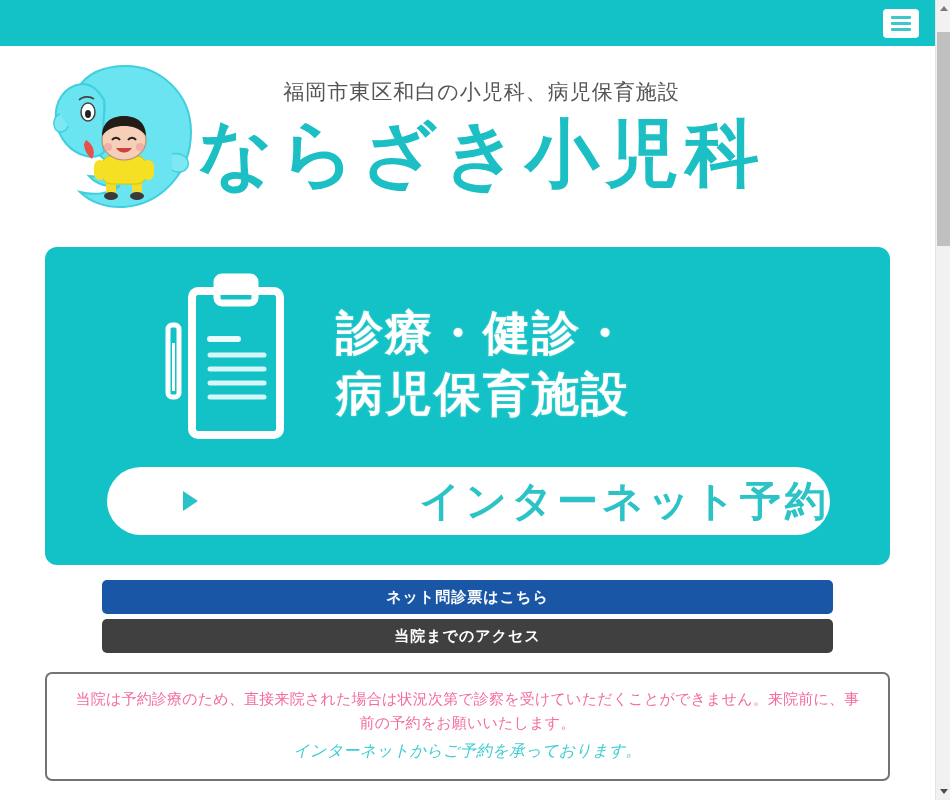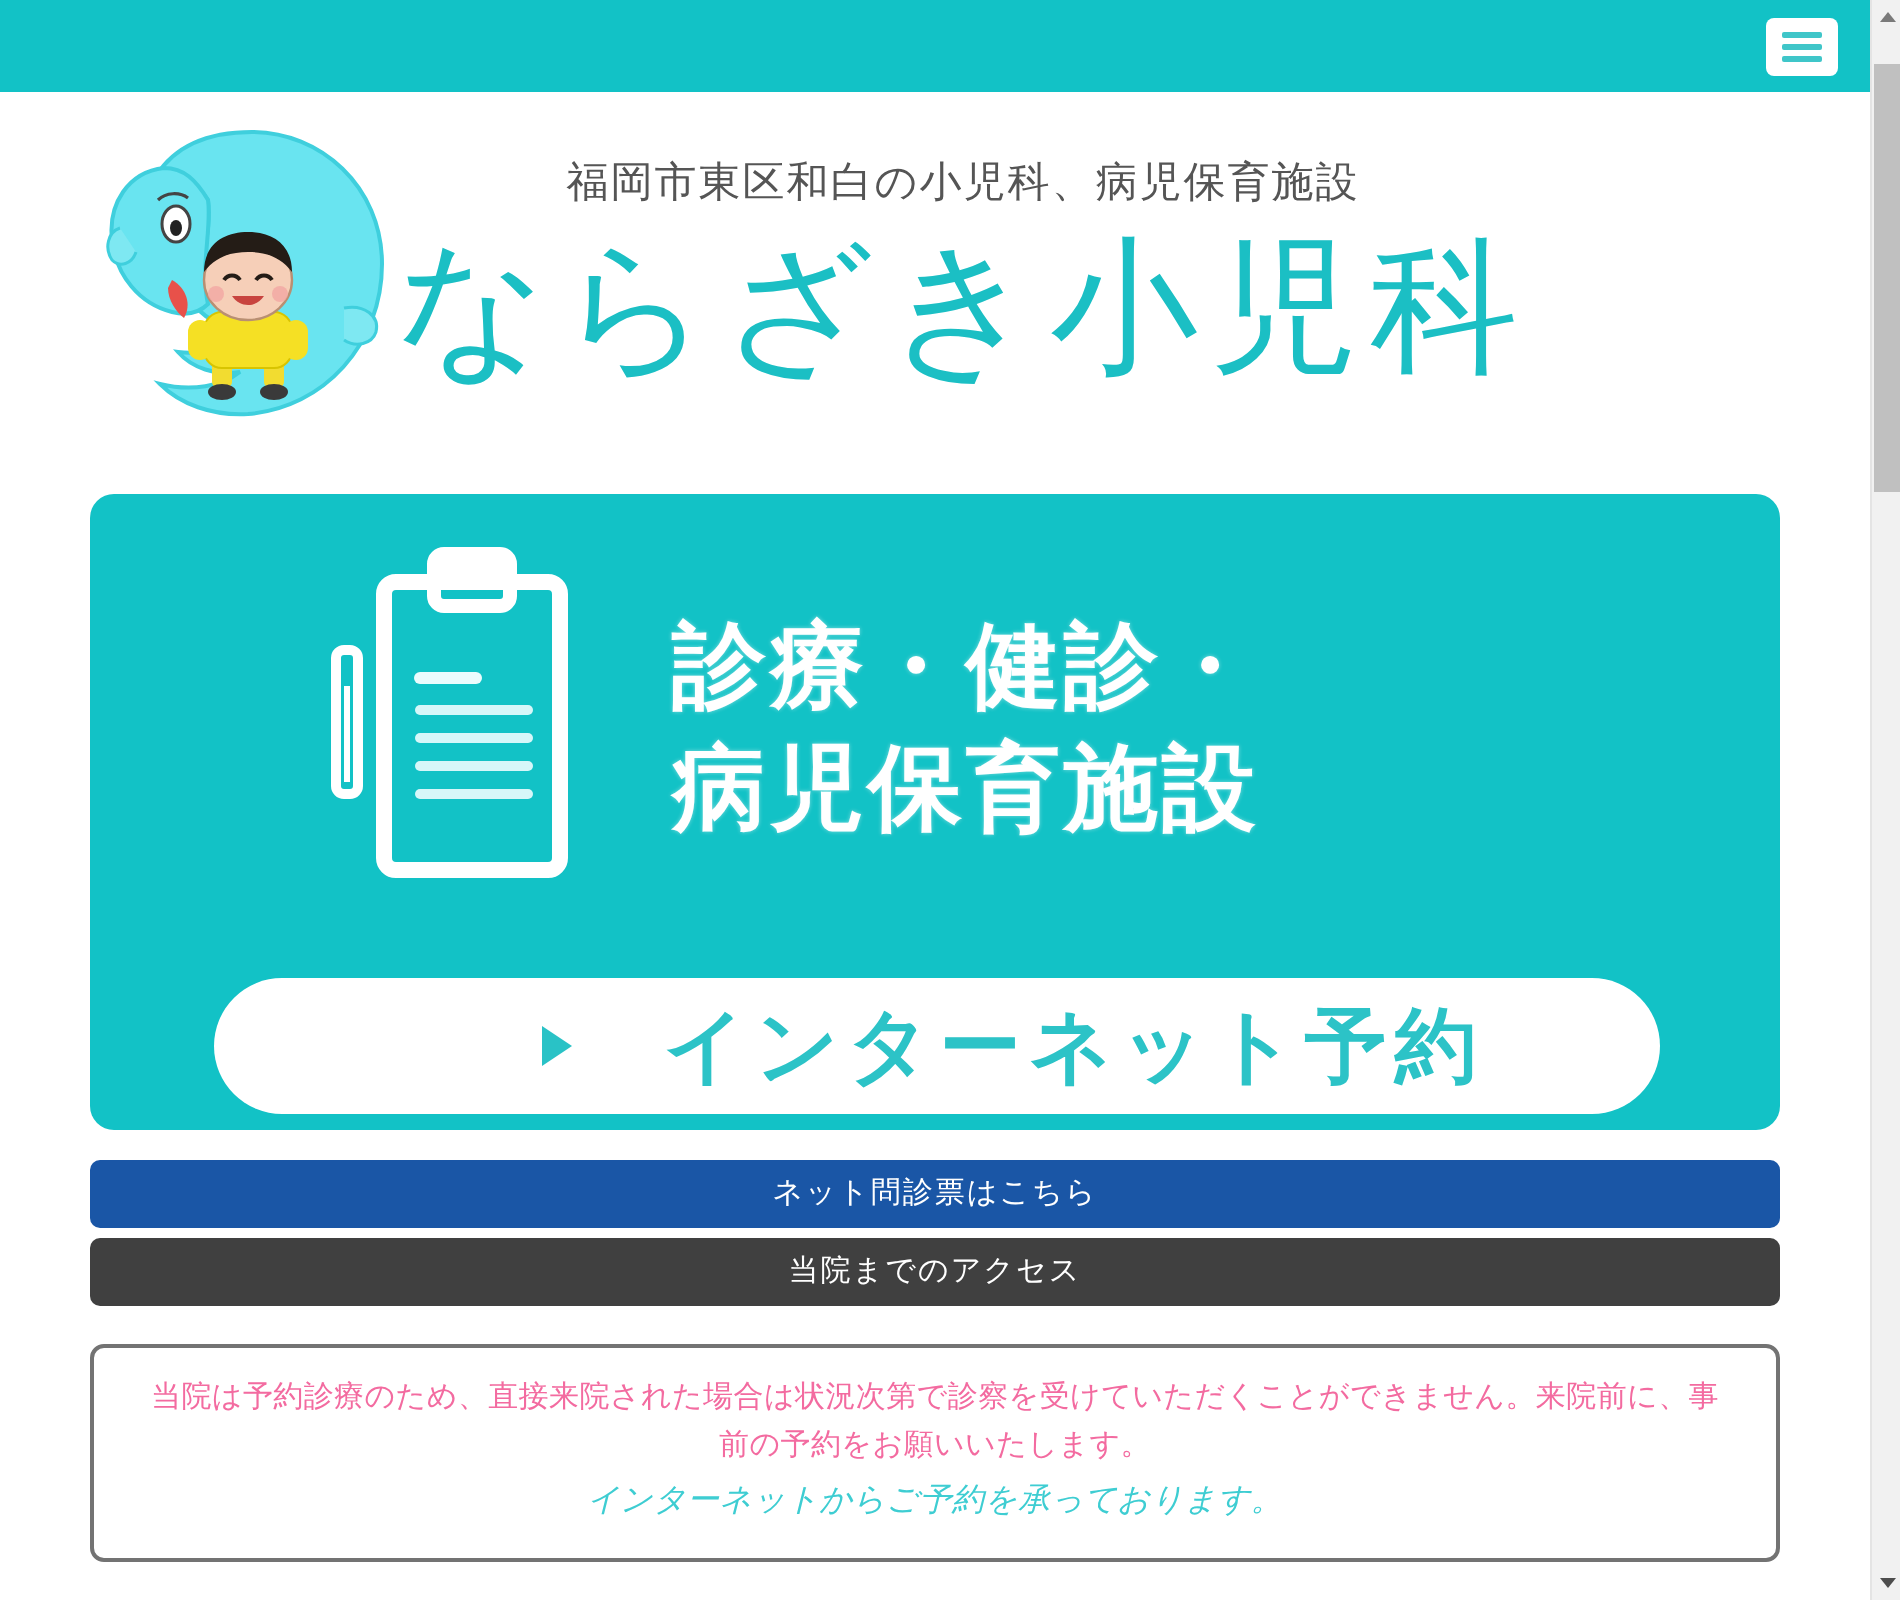--- a/index.html
+++ b/index.html
@@ -72,21 +72,21 @@
   }
   .tagline {
     font-size: 21px;
     color: #555555;
     letter-spacing: 1px;
     line-height: 1.2;
     white-space: nowrap;
   }
   .clinic-name {
     font-size: 74px;
-    font-weight: normal;
+    font-weight: bold;
     color: #1bbfc4;
     letter-spacing: 6px;
     line-height: 1.15;
     margin-top: 6px;
     white-space: nowrap;
   }
 
   
   .banner {
     position: relative;
@@ -108,27 +108,27 @@
     margin-left: 48px;
     color: #ffffff;
     font-size: 47px;
     font-weight: bold;
     line-height: 1.30;
     letter-spacing: 2px;
     text-shadow: 0 0 2px rgba(255,255,255,0.45);
   }
   .pill {
     position: absolute;
-    left: 62px; bottom: 8px;
+    left: 62px; bottom: 30px;
     width: 723px; height: 68px;
     background: #ffffff;
     border-radius: 34px;
     display: flex;
     align-items: center;
-    justify-content: center;
+    justify-content: space-between;
     cursor: pointer;
   }
   .pill .tri {
     margin-left: 76px;
     width: 0; height: 0;
     border-left: 15px solid #29c2c6;
     border-top: 10px solid transparent;
     border-bottom: 10px solid transparent;
   }
   .pill .pill-label {
@@ -137,26 +137,26 @@
     font-size: 41px;
     font-weight: bold;
     letter-spacing: 4px;
     white-space: nowrap;
   }
 
   
   .cta {
     display: block;
     margin: 14px auto 0 auto;
-    width: 845px; height: 34px;
+    width: 731px; height: 34px;
     border-radius: 5px;
     border: none;
     font-family: inherit;
     font-size: 15px;
-    font-weight: normal;
+    font-weight: bold;
     letter-spacing: 1px;
     color: #ffffff;
     cursor: pointer;
     line-height: 34px;
     text-align: center;
   }
   .cta-blue { background: #1a56a6; margin-top: 15px; }
   .cta-yellow { background: #404040; margin-top: 5px; }
 
   

